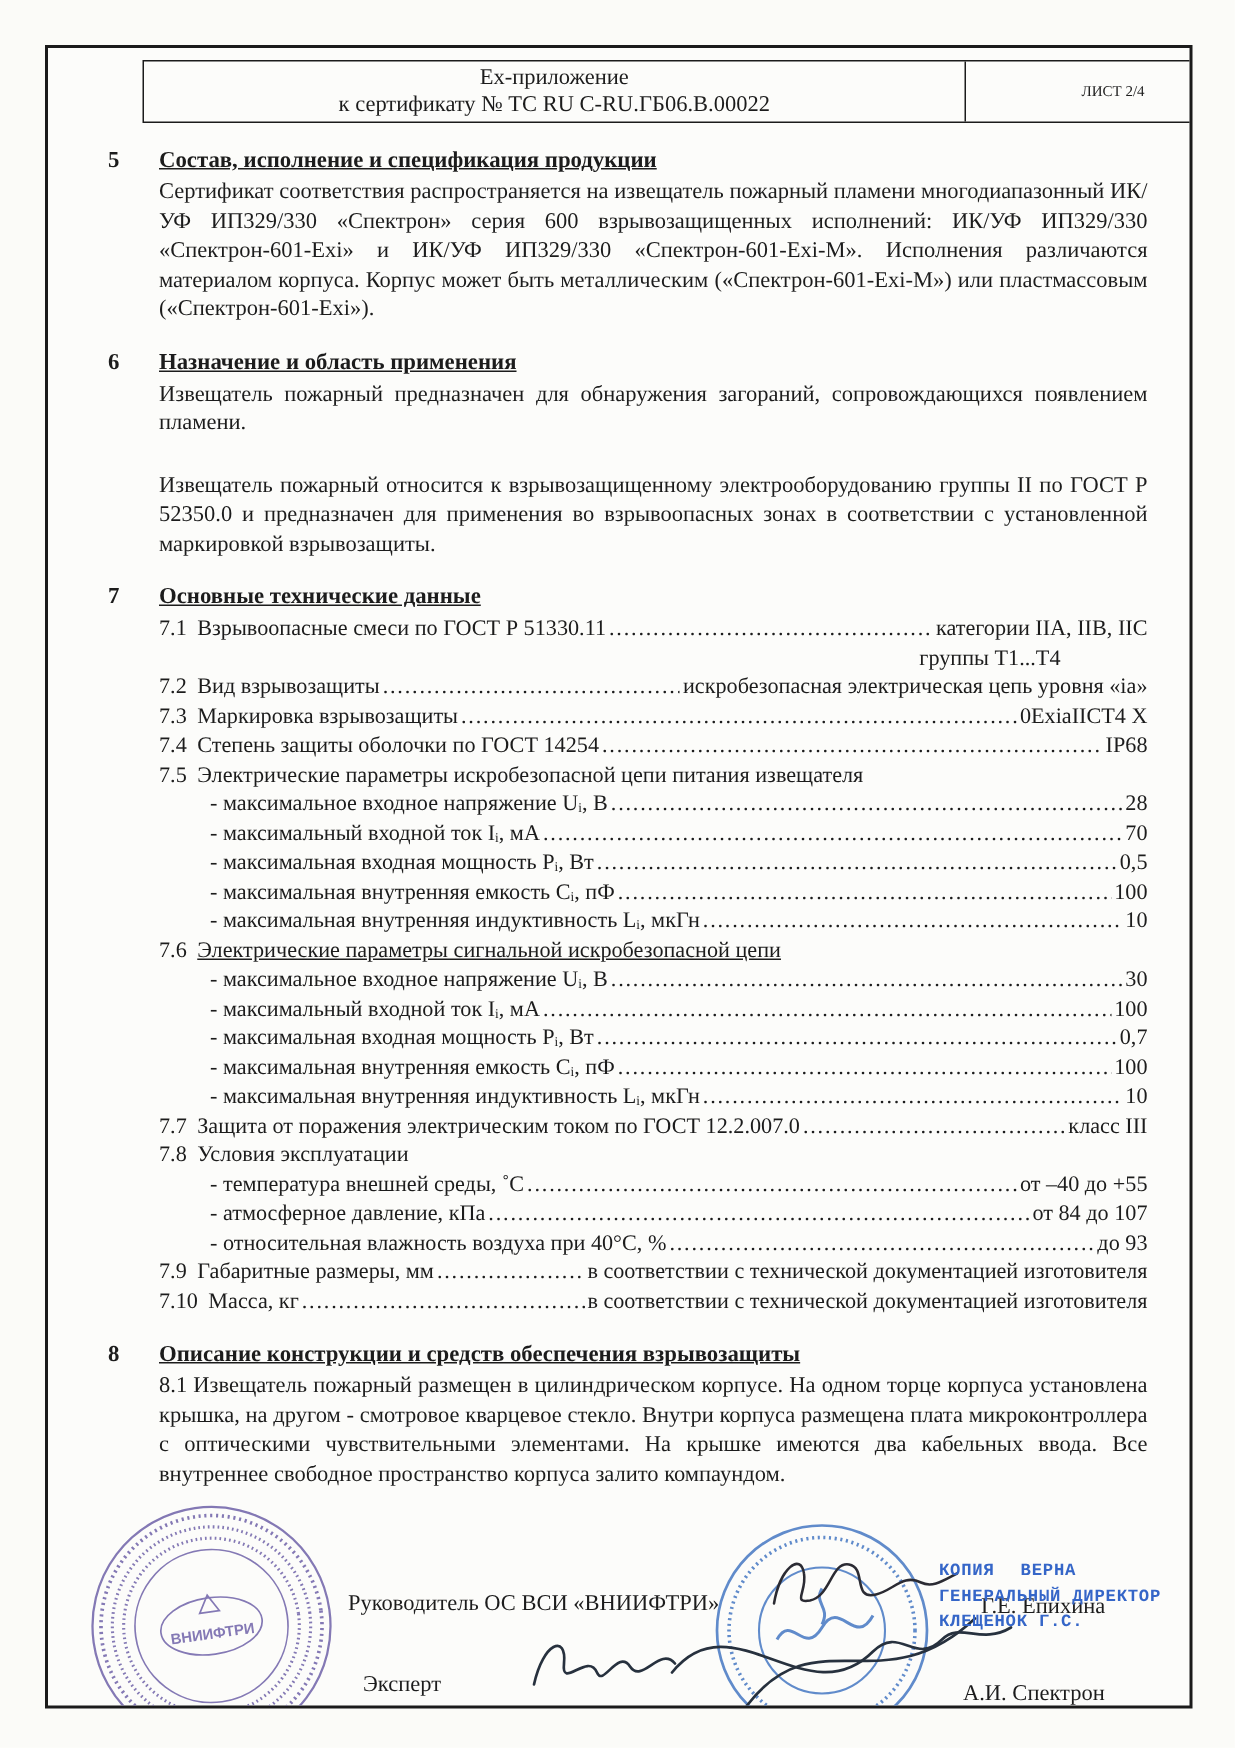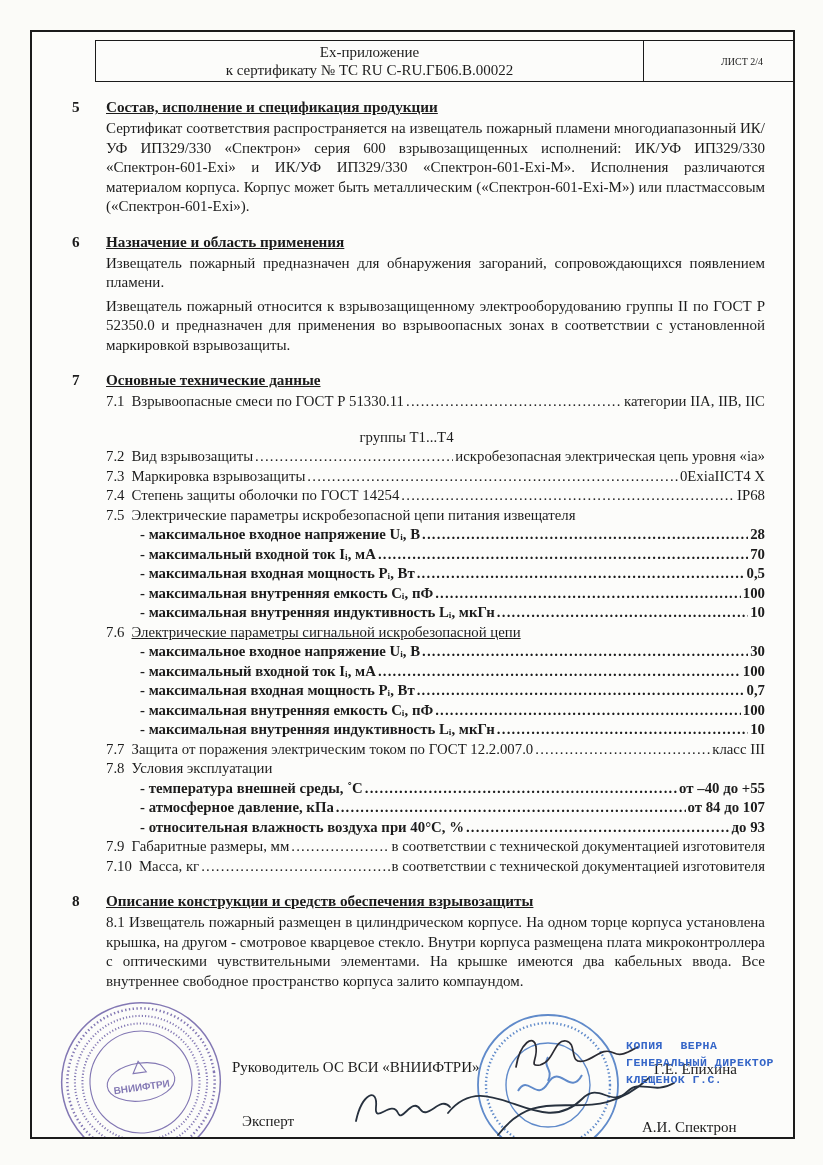--- a/index.html
+++ b/index.html
@@ -36,31 +36,31 @@
     font-size:10px;
   }
   
   .sec-head{display:flex;margin-top:15px;font-weight:bold;font-size:15.2px;line-height:20px;}
   .sec-head .sec-num{width:34px;}
   .sec-head .sec-title{flex:1;text-decoration:underline;}
   .para{
     margin-left:34px;margin-top:2px;
     font-size:15px;line-height:19.5px;text-align:justify;
   }
-  .para + .para{margin-top:4px;}
+  .para + .para{margin-top:22px;}
   
   .tech-rows{margin-left:34px;margin-top:2px;font-size:14.8px;line-height:19.5px;}
   .spec-row{display:flex;align-items:baseline;}
-  .spec-row.indent{padding-left:34px;font-weight:bold;}
+  .spec-row.indent{padding-left:34px;}
   .row-num{margin-right:7px;white-space:nowrap;}
   .row-label{white-space:nowrap;}
   .dots{flex:1 1 auto;overflow:hidden;white-space:nowrap;letter-spacing:1.2px;min-width:10px;margin:0 2px;}
   .dots::after{content:"..................................................................................................................................................................................";}
   .row-value{white-space:nowrap;}
-  .row-line2{text-align:center;padding-right:58px;margin-top:16px;}
+  .row-line2{text-align:right;padding-right:58px;}
   
   .sig-area{position:relative;height:150px;margin-top:6px;font-size:15px;}
   .stamp-left{position:absolute;left:-16px;top:0px;width:170px;height:170px;z-index:1;transform:rotate(-8deg);opacity:.85;}
   .stamp-blue{position:absolute;left:400px;top:12px;width:152px;height:152px;z-index:1;opacity:.85;}
   .sig-role,.sig-name{position:absolute;z-index:2;white-space:nowrap;}
   .role1{left:160px;top:62px;}
   .name1{left:582px;top:64px;}
   .role2{left:170px;top:116px;}
   .name2{left:570px;top:122px;}
   .sig1{position:absolute;left:438px;top:30px;width:132px;height:52px;z-index:3;}

